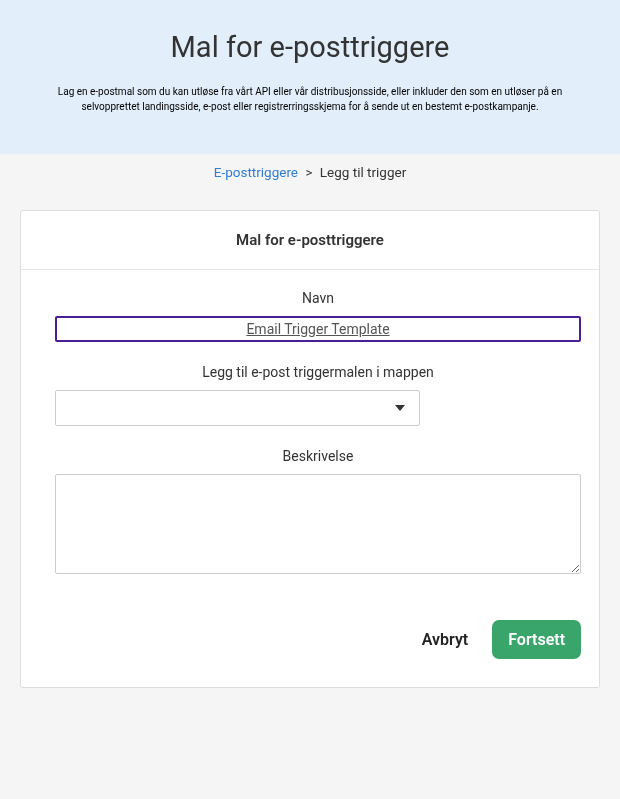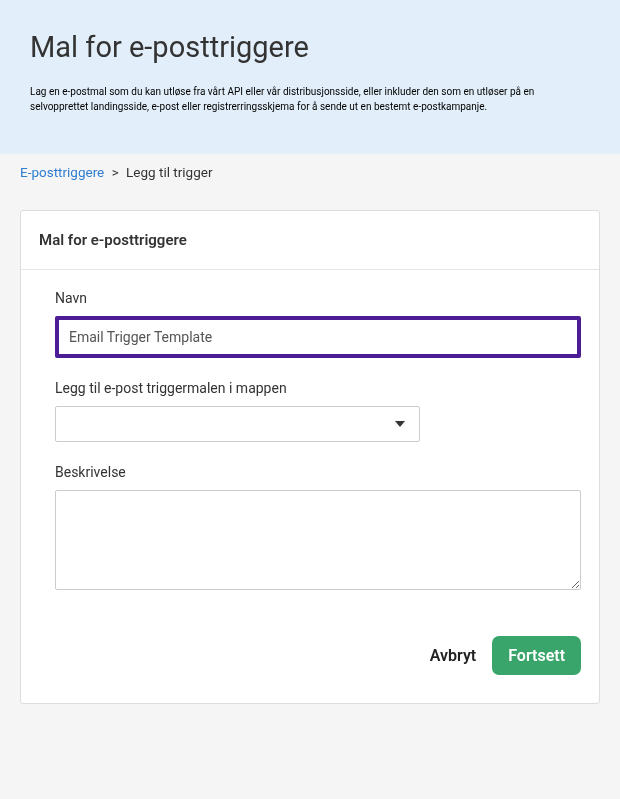--- a/index.html
+++ b/index.html
@@ -1,18 +1,19 @@
 <!DOCTYPE html>
 <html><head>
   <meta charset="utf-8">
   <style>
     * {
       margin: 0;
       padding: 0;
       box-sizing: border-box;
+      text-align: center;
     }
     body {
       font-family: -apple-system, BlinkMacSystemFont, "Segoe UI", Roboto, "Helvetica Neue", Arial, sans-serif;
       background: #f5f5f5;
       width: 620px;
       color: #333;
     }
     .header {
       background: #e2eef9;
       padding: 30px 30px 40px 30px;
@@ -63,26 +64,27 @@
       margin-left: 16px;
     }
     .form-label {
       display: block;
       font-size: 14px;
       color: #333;
       margin-bottom: 10px;
     }
     .form-input {
       width: 100%;
-      padding: 9px 10px;
+      padding: 3px 10px;
       font-size: 14px;
-      border: 4px solid #4c1d95;
+      border: 2px solid #4c1d95;
       border-radius: 2px;
       font-family: inherit;
       color: #555;
+      text-decoration: underline;
     }
     .form-textarea {
       width: 100%;
       height: 100px;
       padding: 9px 10px;
       font-size: 14px;
       border: 1px solid #ccc;
       border-radius: 2px;
       font-family: inherit;
       resize: both;
@@ -107,21 +109,21 @@
       width: 0;
       height: 0;
       border-left: 5px solid transparent;
       border-right: 5px solid transparent;
       border-top: 6px solid #333;
     }
     .card-footer {
       display: flex;
       justify-content: flex-end;
       align-items: center;
-      gap: 12px;
+      gap: 20px;
       padding-top: 20px;
     }
     .btn-cancel {
       background: transparent;
       border: none;
       font-size: 16px;
       font-weight: 600;
       color: #222;
       cursor: pointer;
       padding: 8px 4px;

